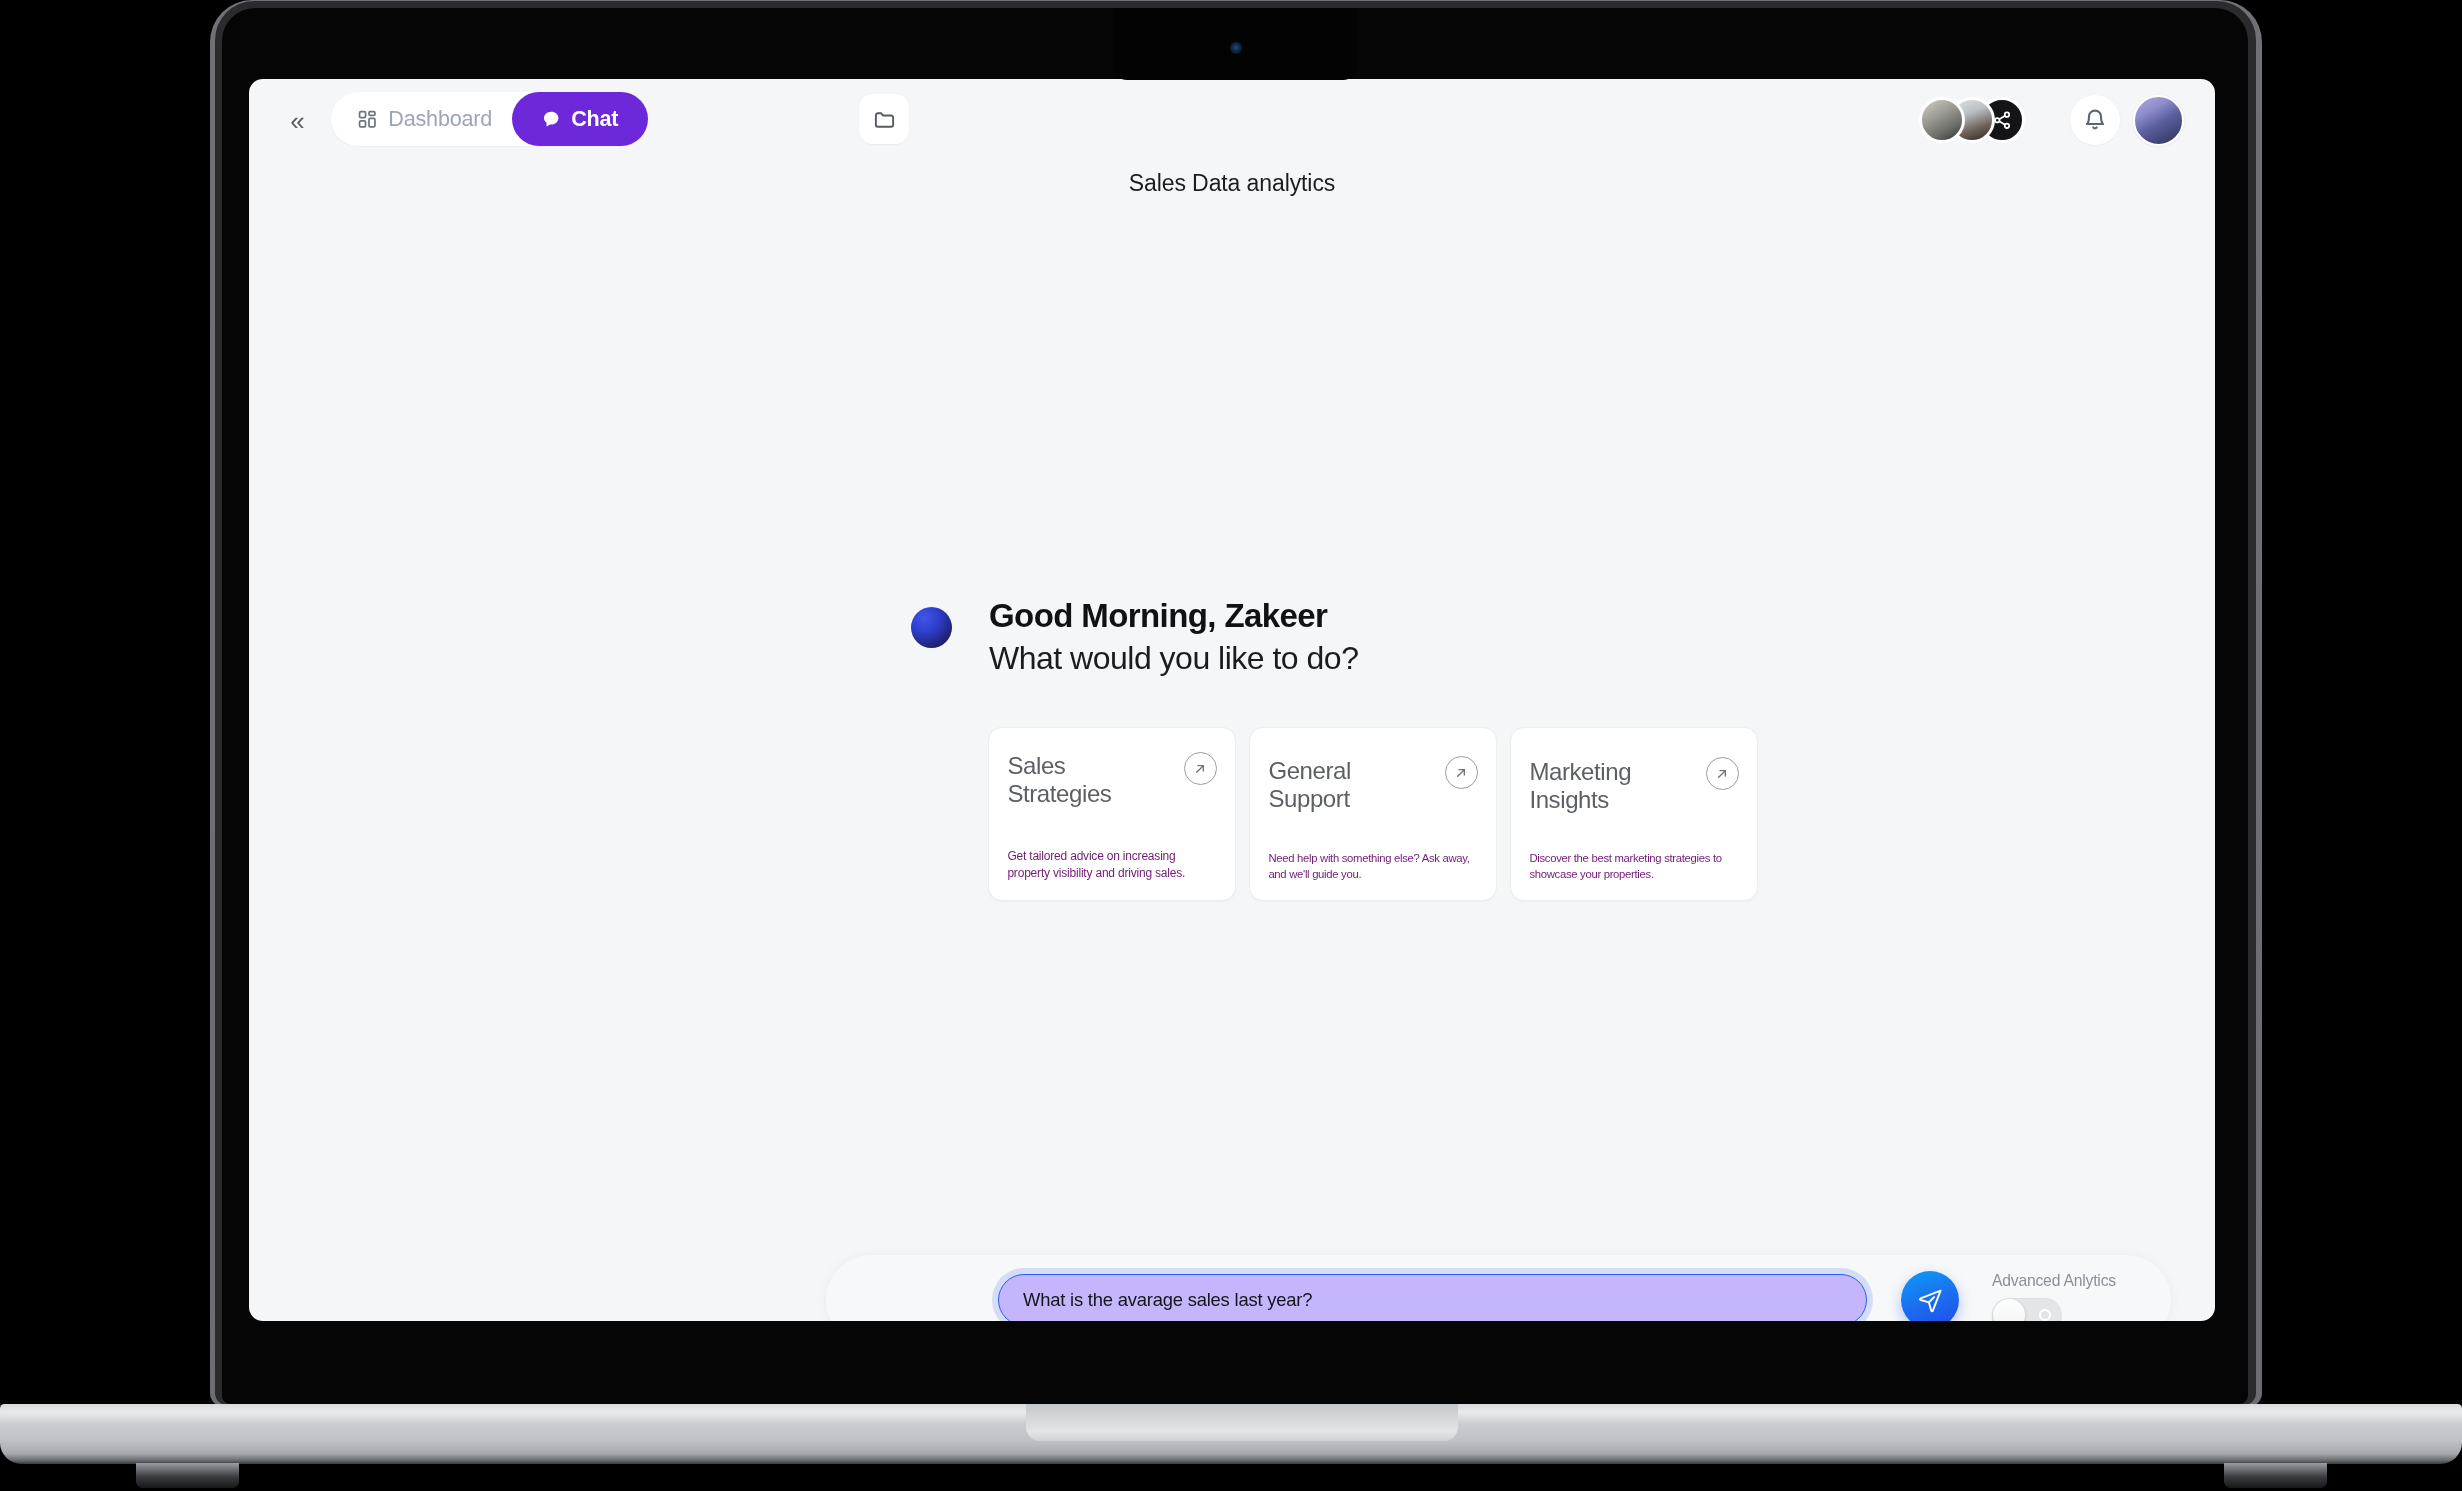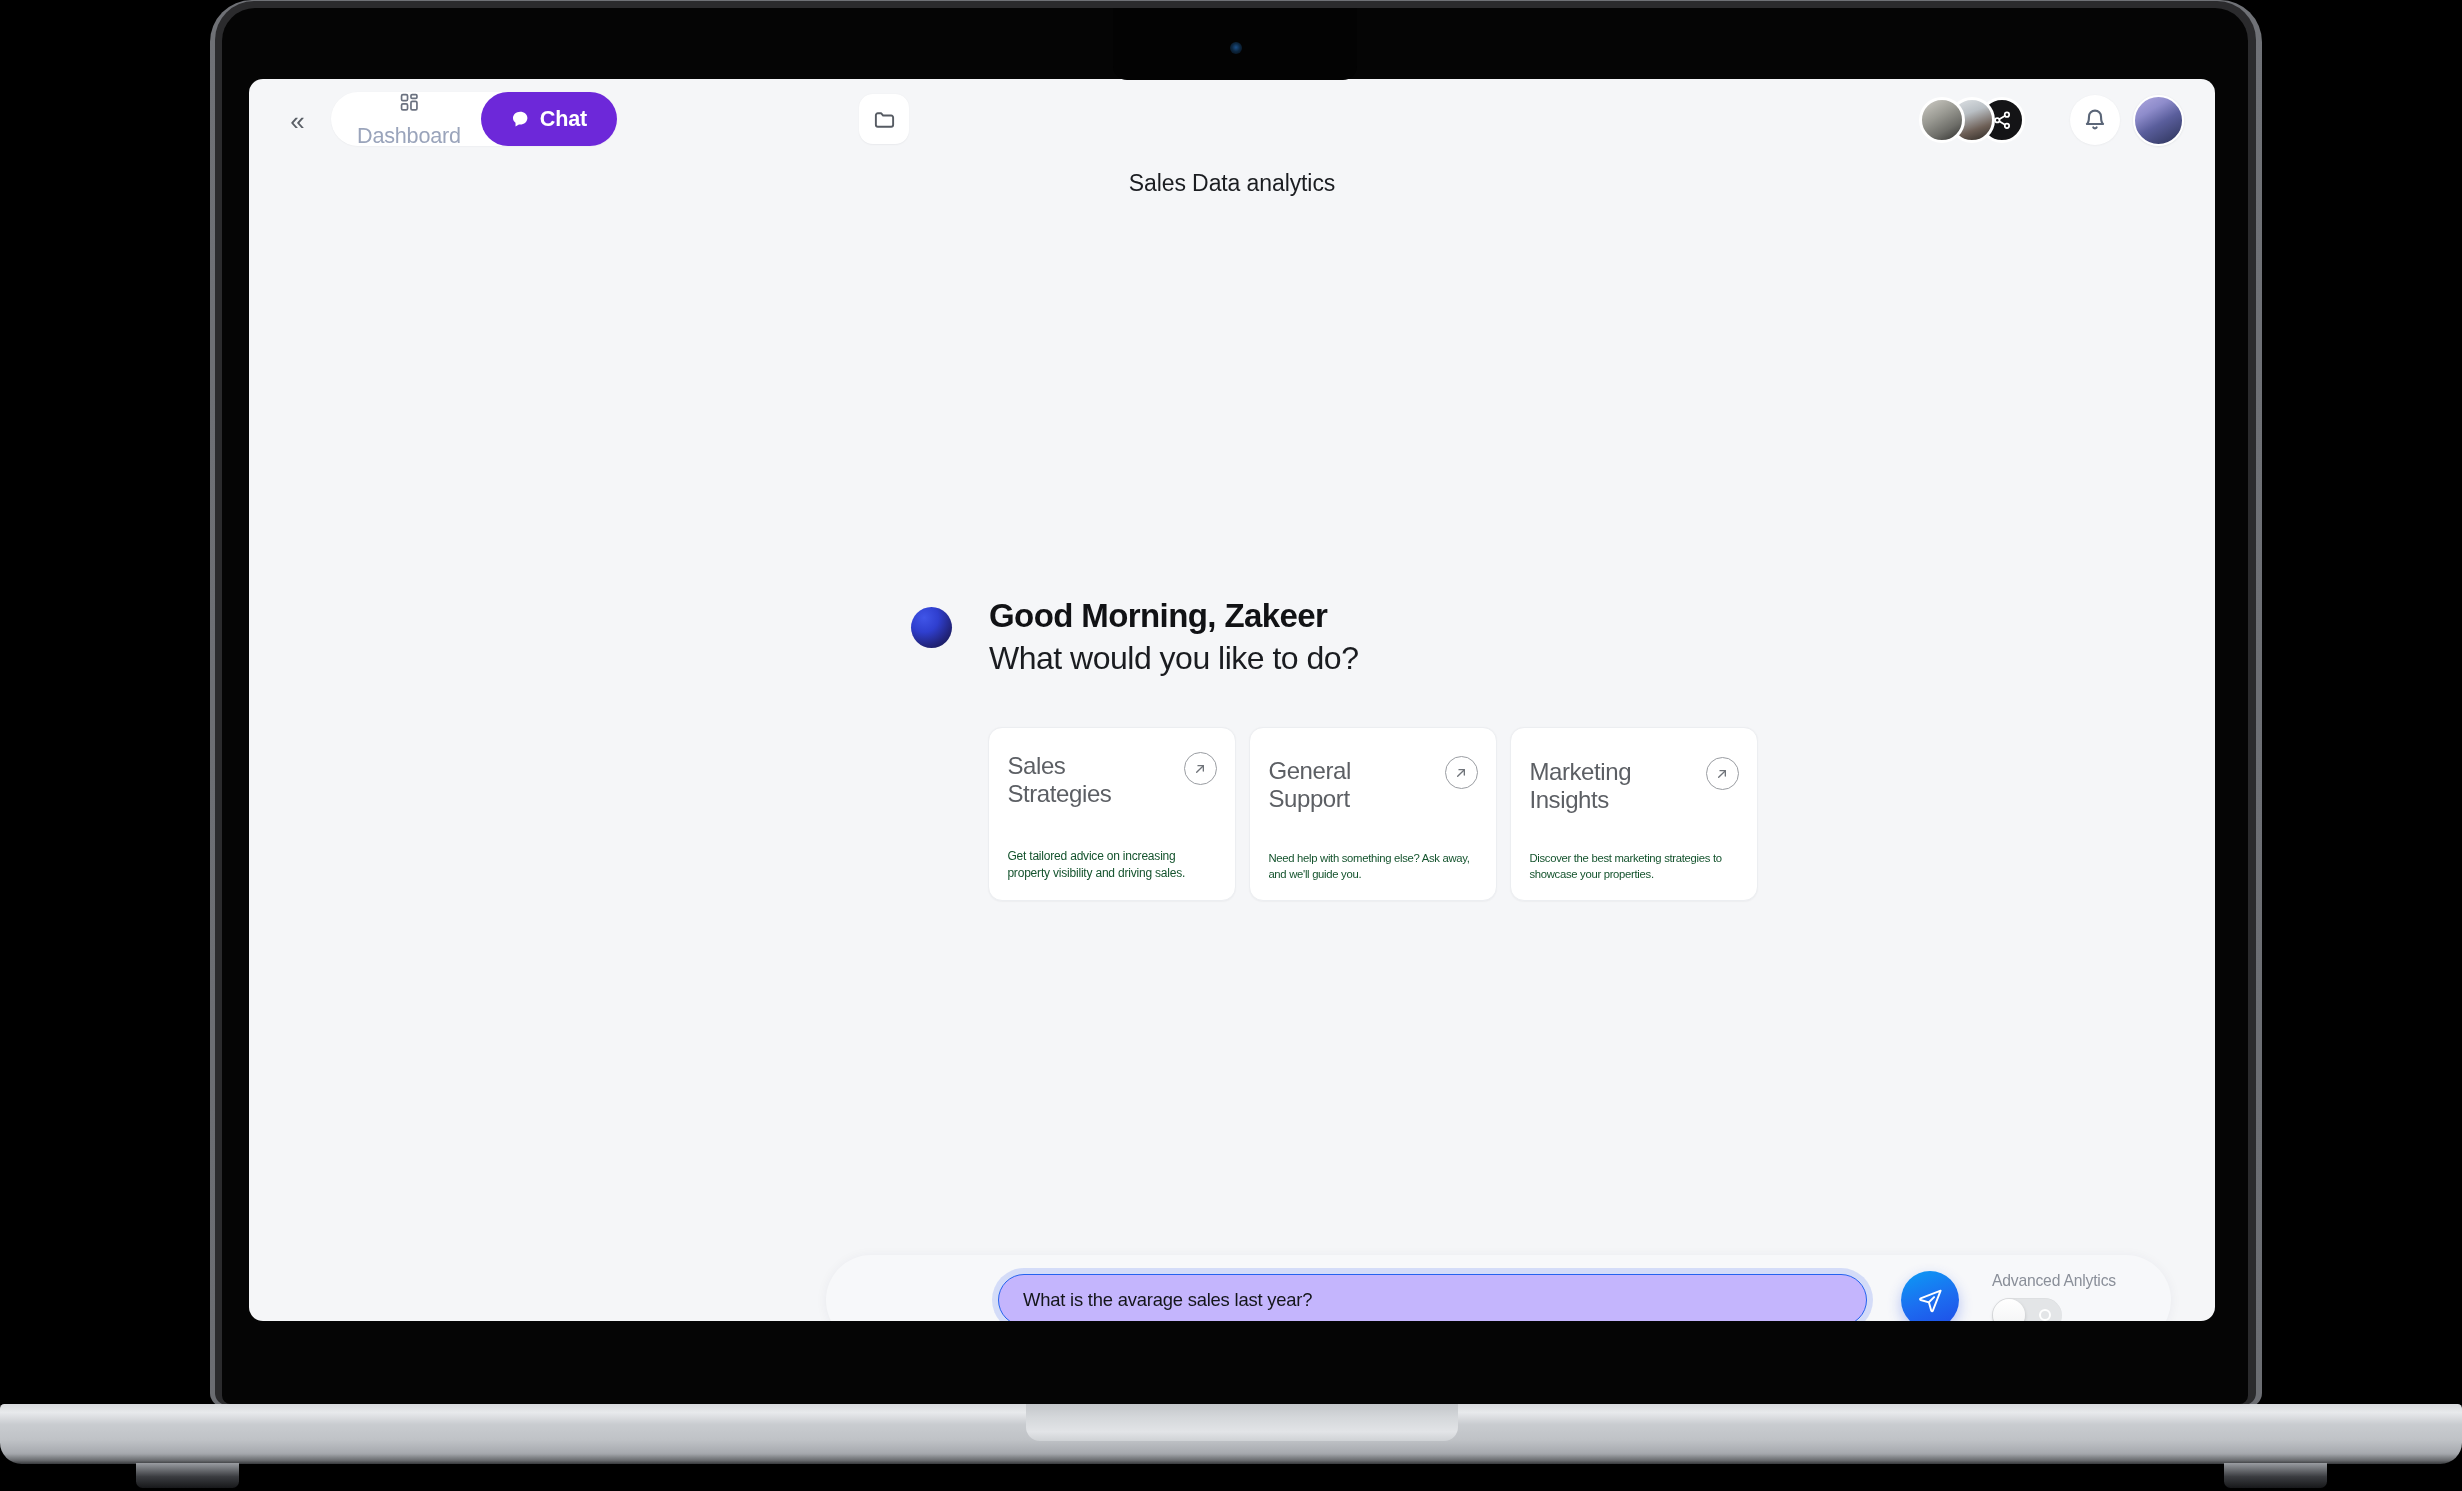--- a/index.html
+++ b/index.html
@@ -119,21 +119,21 @@
     background: #ffffff;
     border-radius: 27px;
     box-shadow: 0 0.5px 1.6px rgba(20,25,40,0.05);
   }
   .nav-pill {
     display: flex; align-items: center; gap: 10.8px;
     height: 54px; padding: 0 23px;
     border-radius: 27px; cursor: pointer;
     font-size: 21.6px; letter-spacing: -0.2px;
   }
-  #nav-pill-dashboard { color: #9aa4bb; font-weight: 400; padding-left: 26px; flex-direction: column; }
+  #nav-pill-dashboard { color: #9aa4bb; font-weight: 400; padding-left: 26px; }
   #nav-pill-chat {
     background: #6d28d9; color: #ffffff; font-weight: 700;
     padding: 0 30px; margin-left: -3.2px;
   }
   #files-btn {
     position: absolute; left: 610px; top: 15px;
     width: 50px; height: 50px; border-radius: 14px;
     background: #ffffff;
     display: flex; align-items: center; justify-content: center;
     cursor: pointer;
@@ -224,21 +224,21 @@
   }
   .card-arrow {
     position: absolute; right: 18.4px; top: 24px;
     width: 33px; height: 33px; border-radius: 50%;
     border: 1.1px solid #9a9da2;
     display: flex; align-items: center; justify-content: center;
   }
   .card-desc {
     position: absolute; left: 18.4px; bottom: 18.4px;
     width: 213px;
-    font-size: 12px; font-weight: 400; color: #14532d;
+    font-size: 12px; font-weight: 400; color: #701a75;
     line-height: 1.42; letter-spacing: -0.2px;
   }
   
   #card-1 .card-title { top: 24px; }
   #card-2 .card-title { top: 28px; width: 173px; }
   #card-3 .card-title { top: 30px; width: 173px; }
   #card-4 .card-title { top: 29px; width: 162px; }
   #card-2 .card-arrow { top: 27px; }
   #card-3 .card-arrow { top: 29px; }
   #card-4 .card-arrow { top: 28px; }

